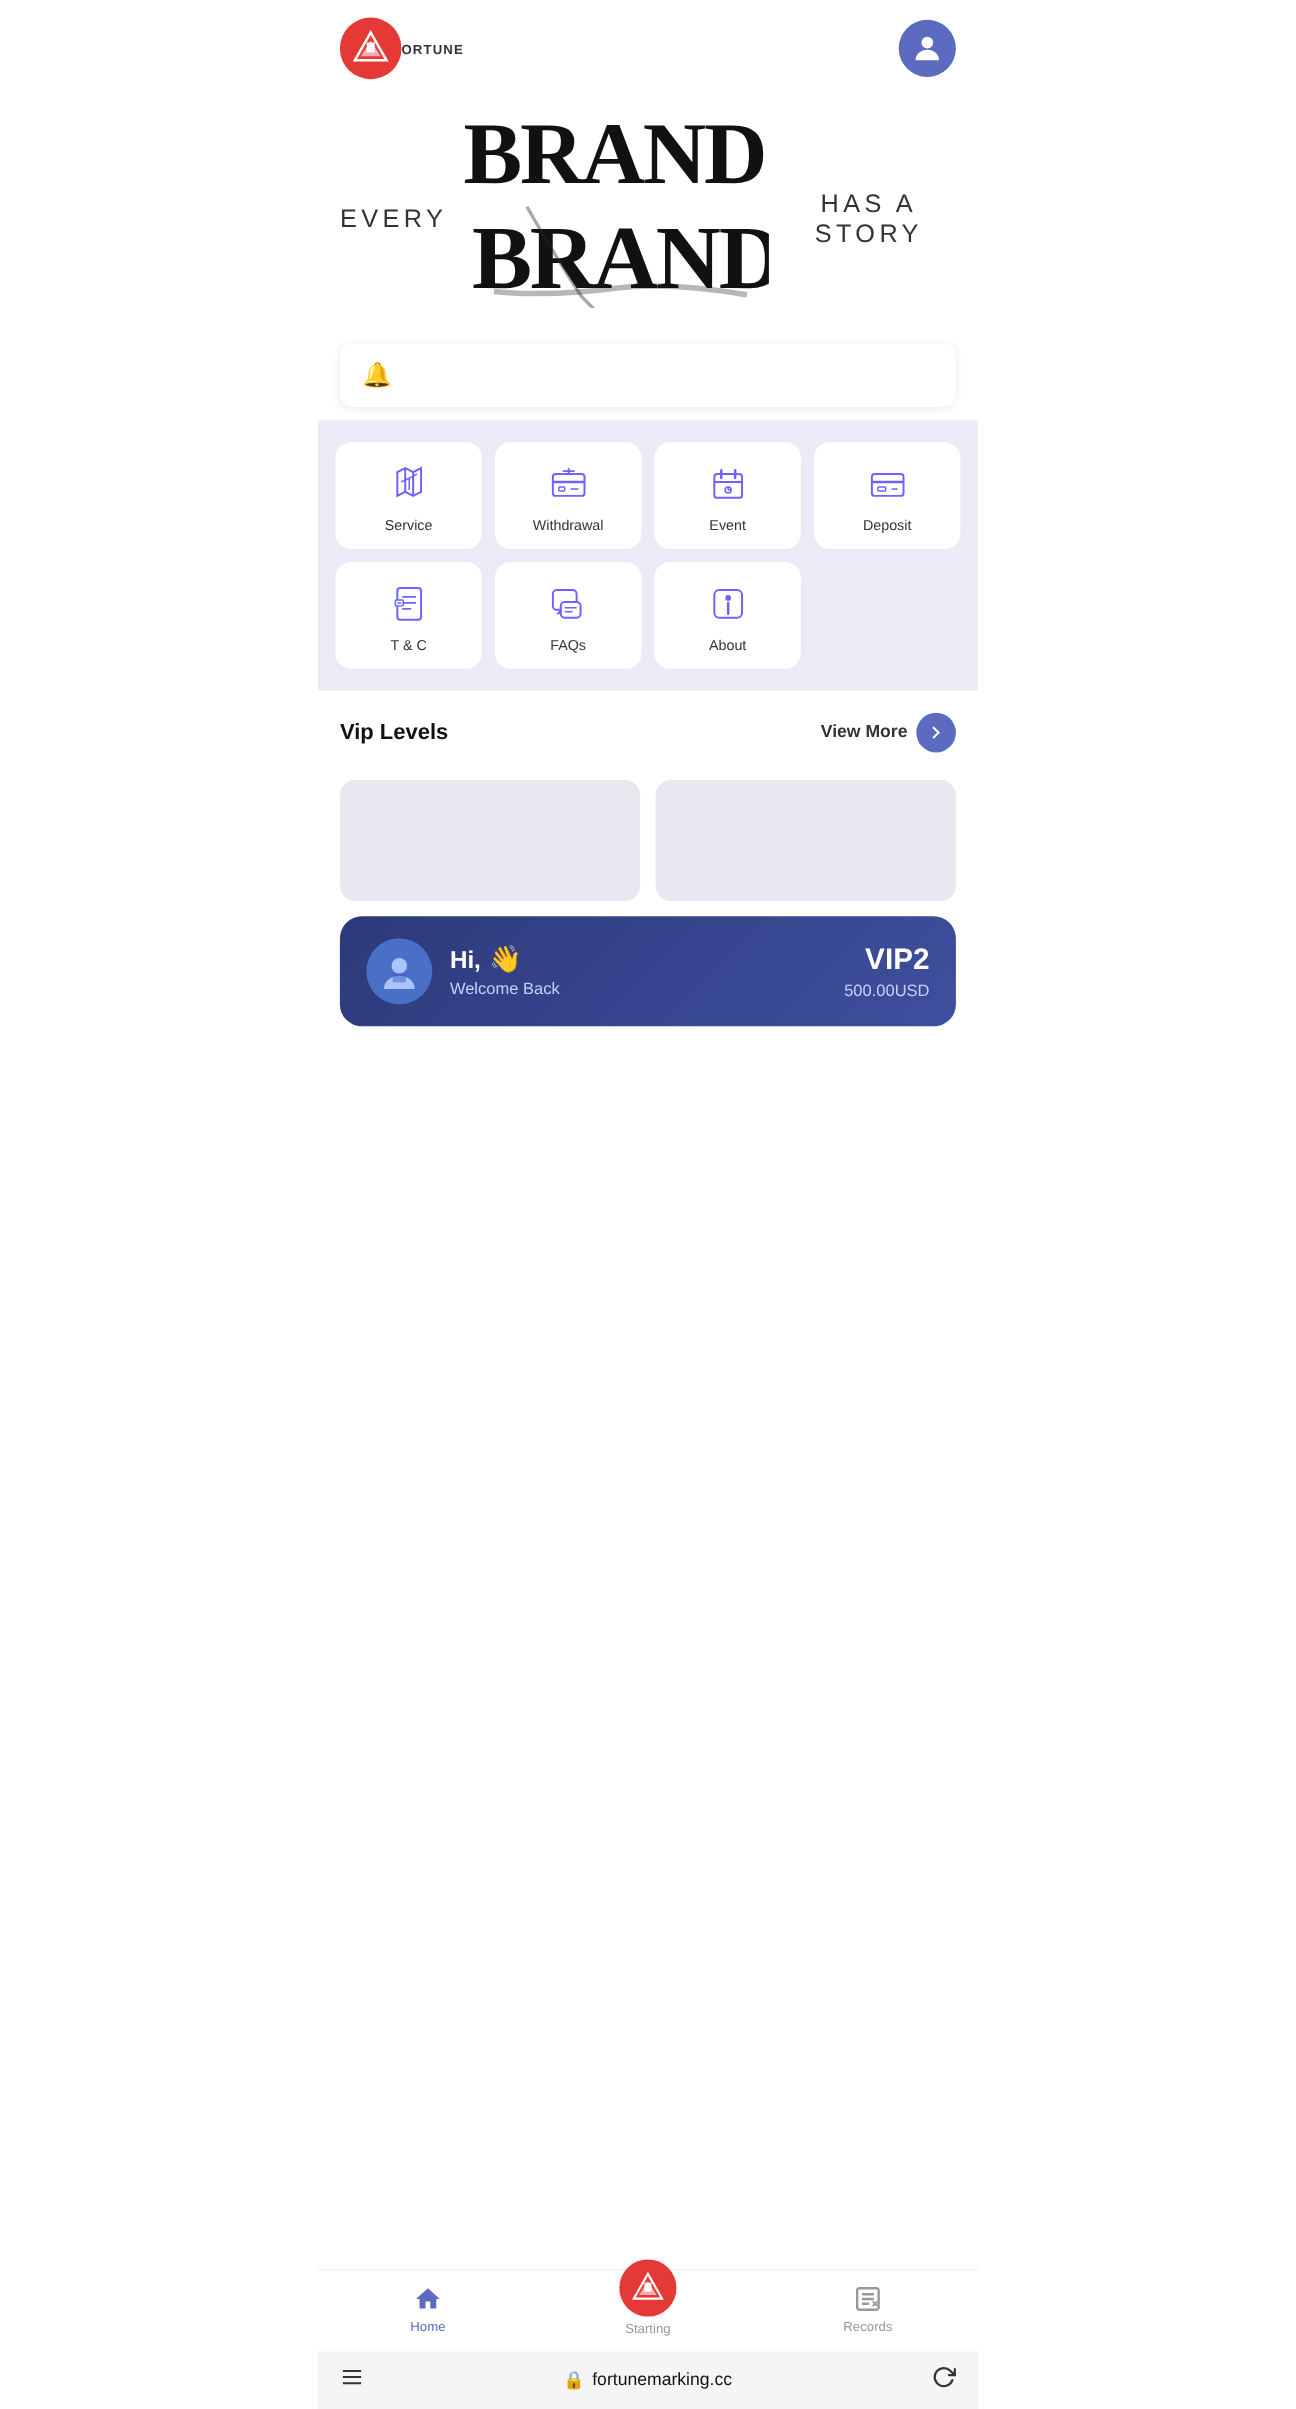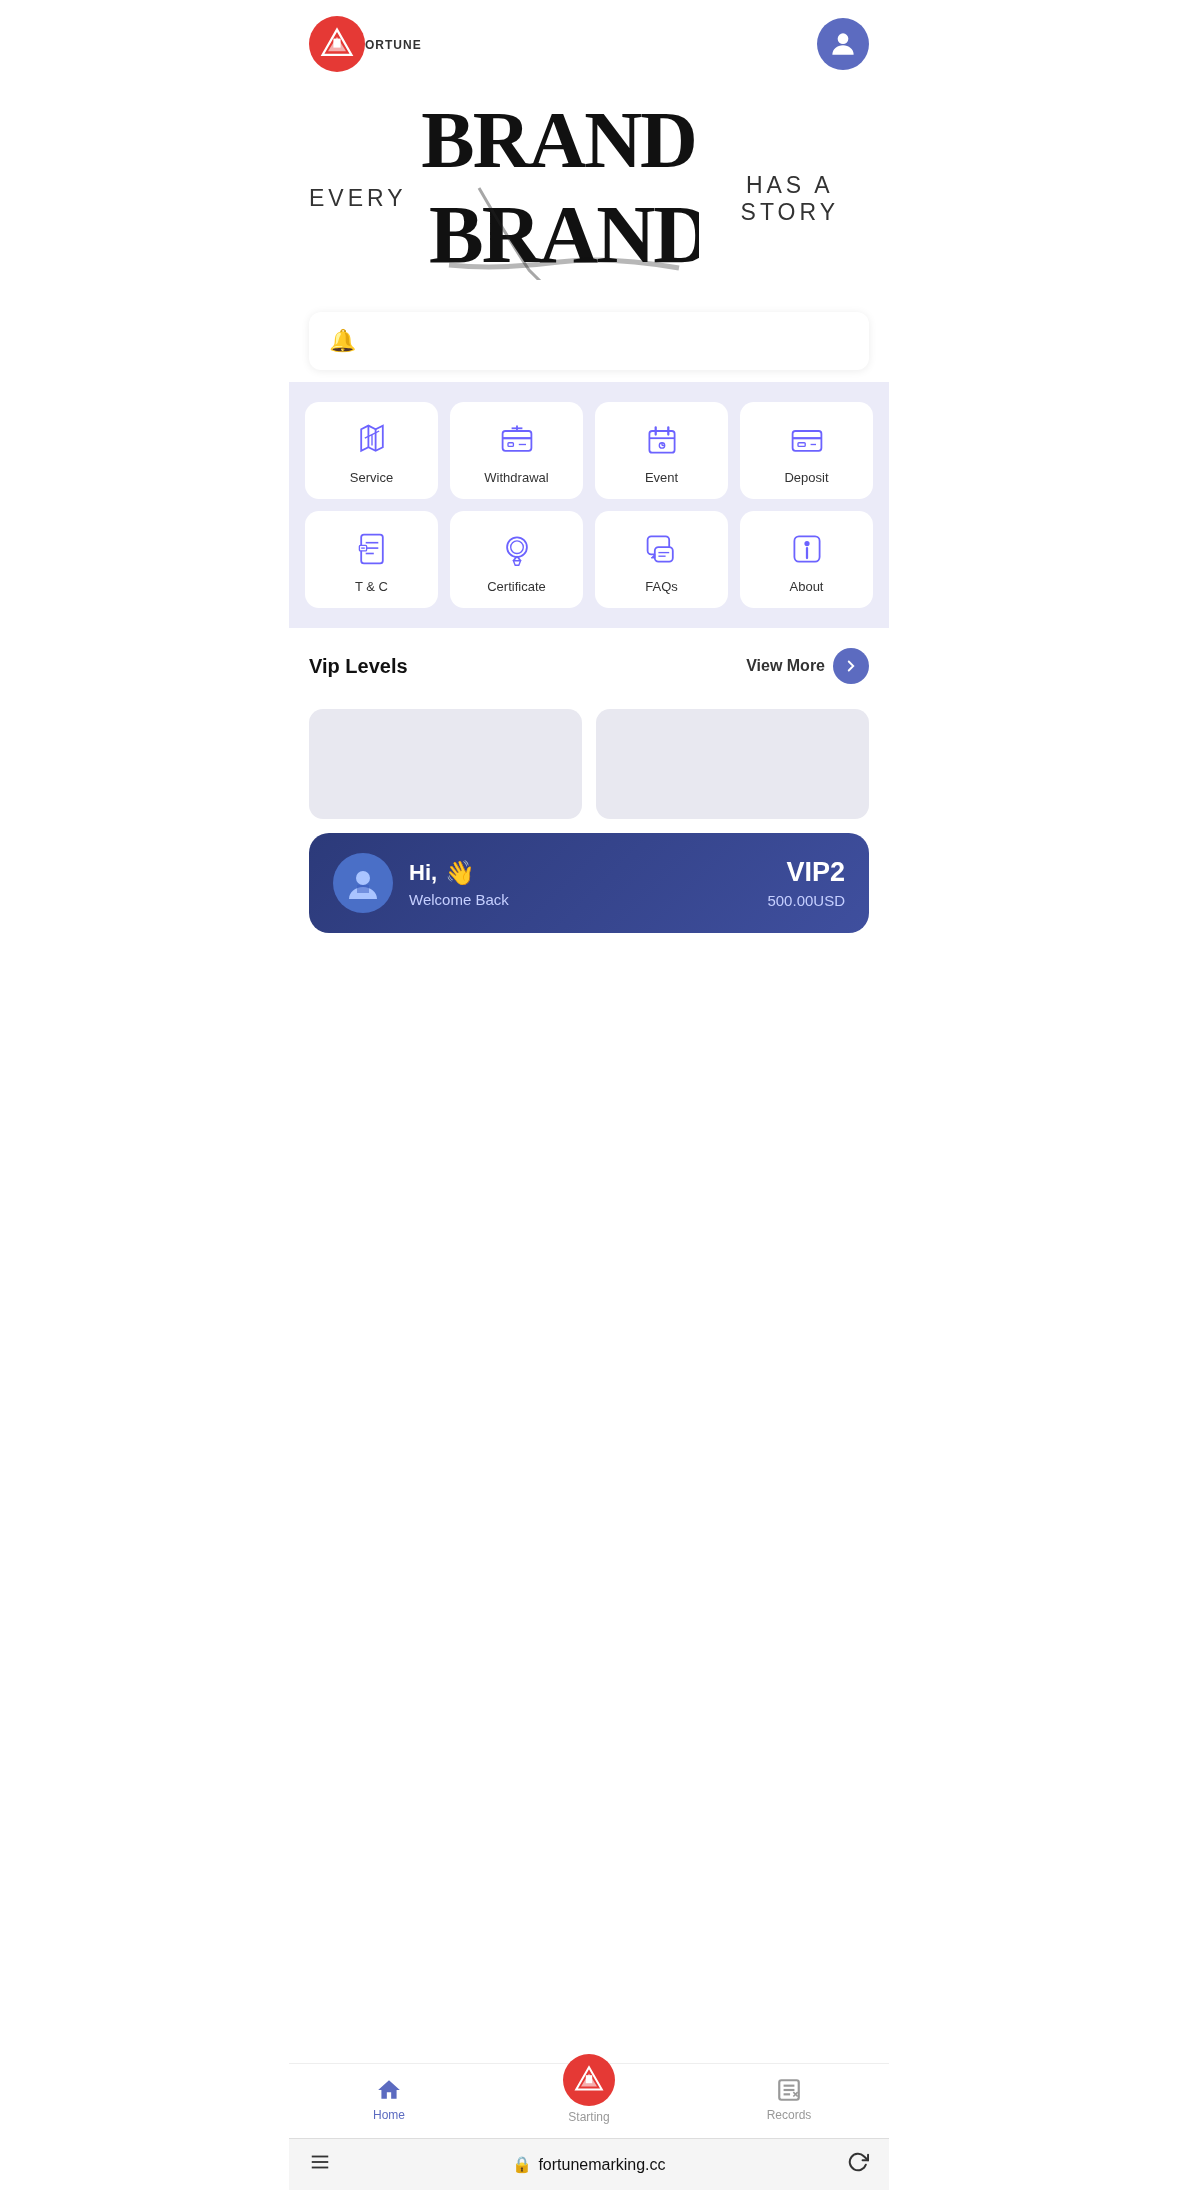--- a/index.html
+++ b/index.html
@@ -535,32 +535,20 @@
           <line x1="13" y1="13" x2="27" y2="13" stroke="#6c63ff" stroke-width="1.8"></line>
           <line x1="13" y1="19" x2="27" y2="19" stroke="#6c63ff" stroke-width="1.8"></line>
           <line x1="13" y1="25" x2="22" y2="25" stroke="#6c63ff" stroke-width="1.8"></line>
           <rect x="6" y="16" width="8" height="6" rx="1" stroke="#6c63ff" stroke-width="1.5" fill="white"></rect>
           <line x1="8" y1="19" x2="12" y2="19" stroke="#6c63ff" stroke-width="1.5"></line>
         </svg>
       </div>
       <span class="service-label">T &amp; C</span>
     </div>
 
-    <div class="service-item">
-      <div class="service-icon">
-        <svg viewBox="0 0 40 40">
-          <circle cx="20" cy="18" r="11" stroke="#6c63ff" stroke-width="2" fill="none"></circle>
-          <circle cx="20" cy="18" r="7" stroke="#6c63ff" stroke-width="1.5" fill="none"></circle>
-          <line x1="16" y1="33" x2="20" y2="28" stroke="#6c63ff" stroke-width="2"></line>
-          <line x1="24" y1="33" x2="20" y2="28" stroke="#6c63ff" stroke-width="2"></line>
-          <polygon points="16,33 24,33 22,38 18,38" stroke="#6c63ff" stroke-width="1.5" fill="none"></polygon>
-        </svg>
-      </div>
-      <span class="service-label">Certificate</span>
-    </div>
 
     <div class="service-item">
       <div class="service-icon">
         <svg viewBox="0 0 40 40">
           <rect x="4" y="6" width="24" height="20" rx="4" stroke="#6c63ff" stroke-width="2" fill="none"></rect>
           <rect x="12" y="18" width="20" height="16" rx="4" stroke="#6c63ff" stroke-width="2" fill="white"></rect>
           <line x1="16" y1="24" x2="28" y2="24" stroke="#6c63ff" stroke-width="1.5"></line>
           <line x1="16" y1="28" x2="24" y2="28" stroke="#6c63ff" stroke-width="1.5"></line>
           <path d="M12 26 L8 30 L12 30 Z" stroke="#6c63ff" stroke-width="1" fill="#6c63ff"></path>
         </svg>

